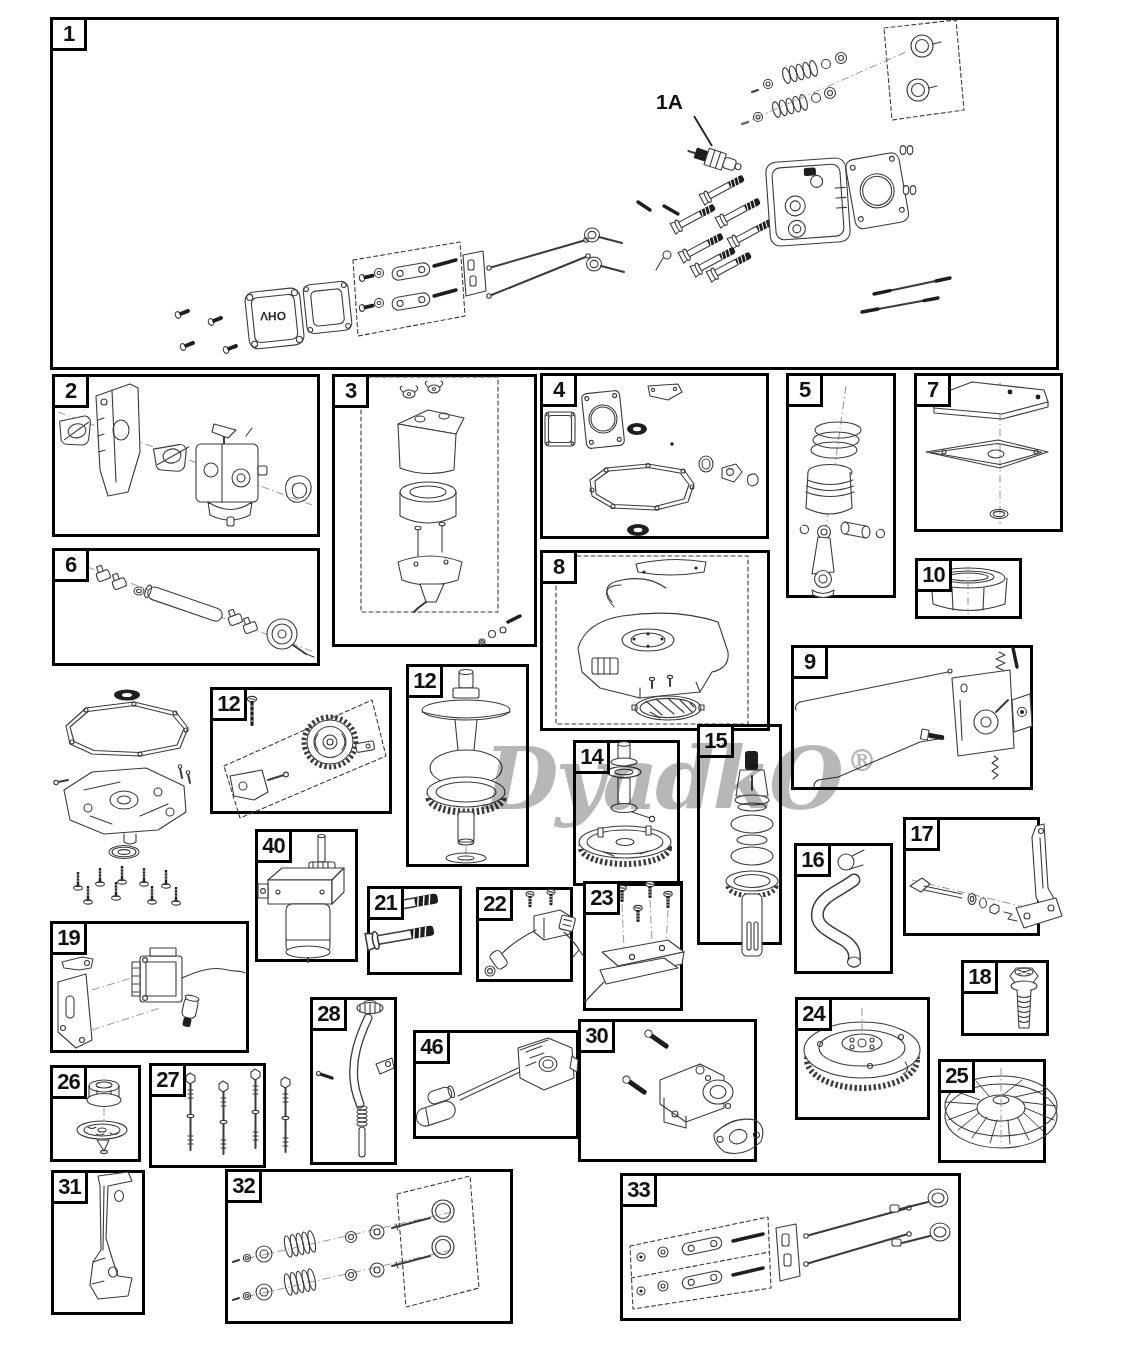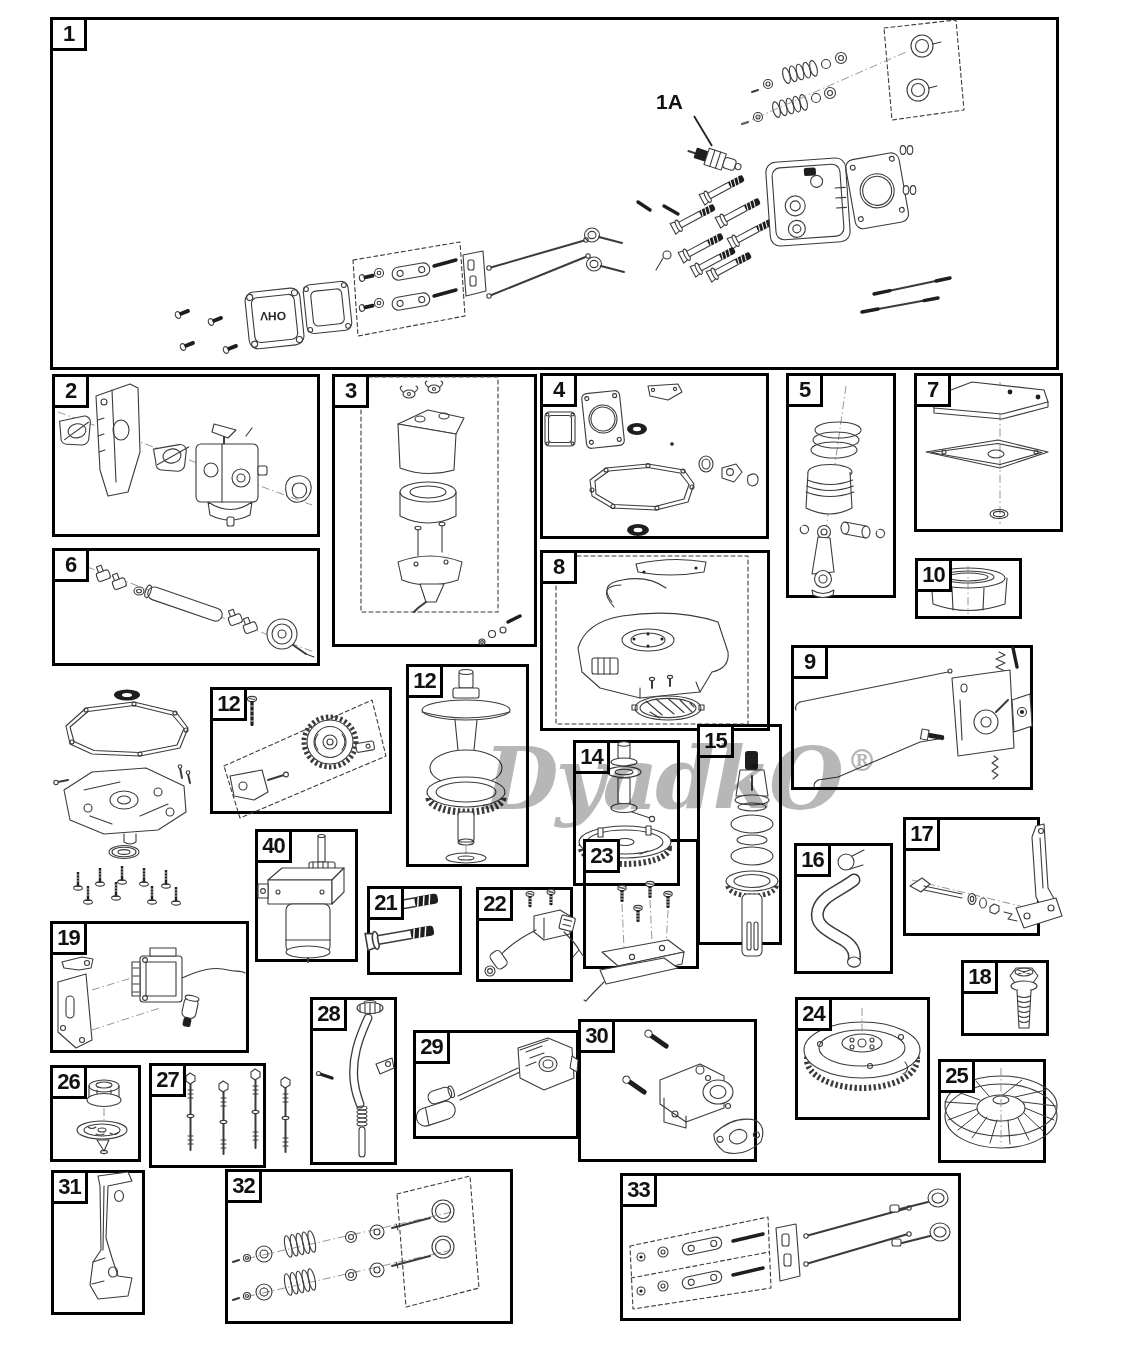--- a/index.html
+++ b/index.html
@@ -77,40 +77,40 @@
     </div>
   <div class="pbox" style="left:255px;top:829px;width:103px;height:133px">
       <div class="plabel">40</div>
     </div>
   <div class="pbox" style="left:367px;top:886px;width:95px;height:89px">
       <div class="plabel">21</div>
     </div>
   <div class="pbox" style="left:476px;top:887px;width:97px;height:95px">
       <div class="plabel">22</div>
     </div>
-  <div class="pbox" style="left:583px;top:839px;width:116px;height:130px">
+  <div class="pbox" style="left:583px;top:881px;width:100px;height:130px">
       <div class="plabel">23</div>
     </div>
   <div class="pbox" style="left:795px;top:997px;width:135px;height:123px">
       <div class="plabel">24</div>
     </div>
   <div class="pbox" style="left:938px;top:1059px;width:108px;height:104px">
       <div class="plabel">25</div>
     </div>
   <div class="pbox" style="left:50px;top:1065px;width:91px;height:97px">
       <div class="plabel">26</div>
     </div>
   <div class="pbox" style="left:149px;top:1063px;width:117px;height:105px">
       <div class="plabel">27</div>
     </div>
   <div class="pbox" style="left:310px;top:997px;width:87px;height:168px">
       <div class="plabel">28</div>
     </div>
   <div class="pbox" style="left:413px;top:1030px;width:166px;height:109px">
-      <div class="plabel">29</div>
+      <div class="plabel">46</div>
     </div>
   <div class="pbox" style="left:578px;top:1019px;width:179px;height:143px">
       <div class="plabel">30</div>
     </div>
   <div class="pbox" style="left:51px;top:1170px;width:94px;height:145px">
       <div class="plabel">31</div>
     </div>
   <div class="pbox" style="left:225px;top:1169px;width:288px;height:155px">
       <div class="plabel">32</div>
     </div>

